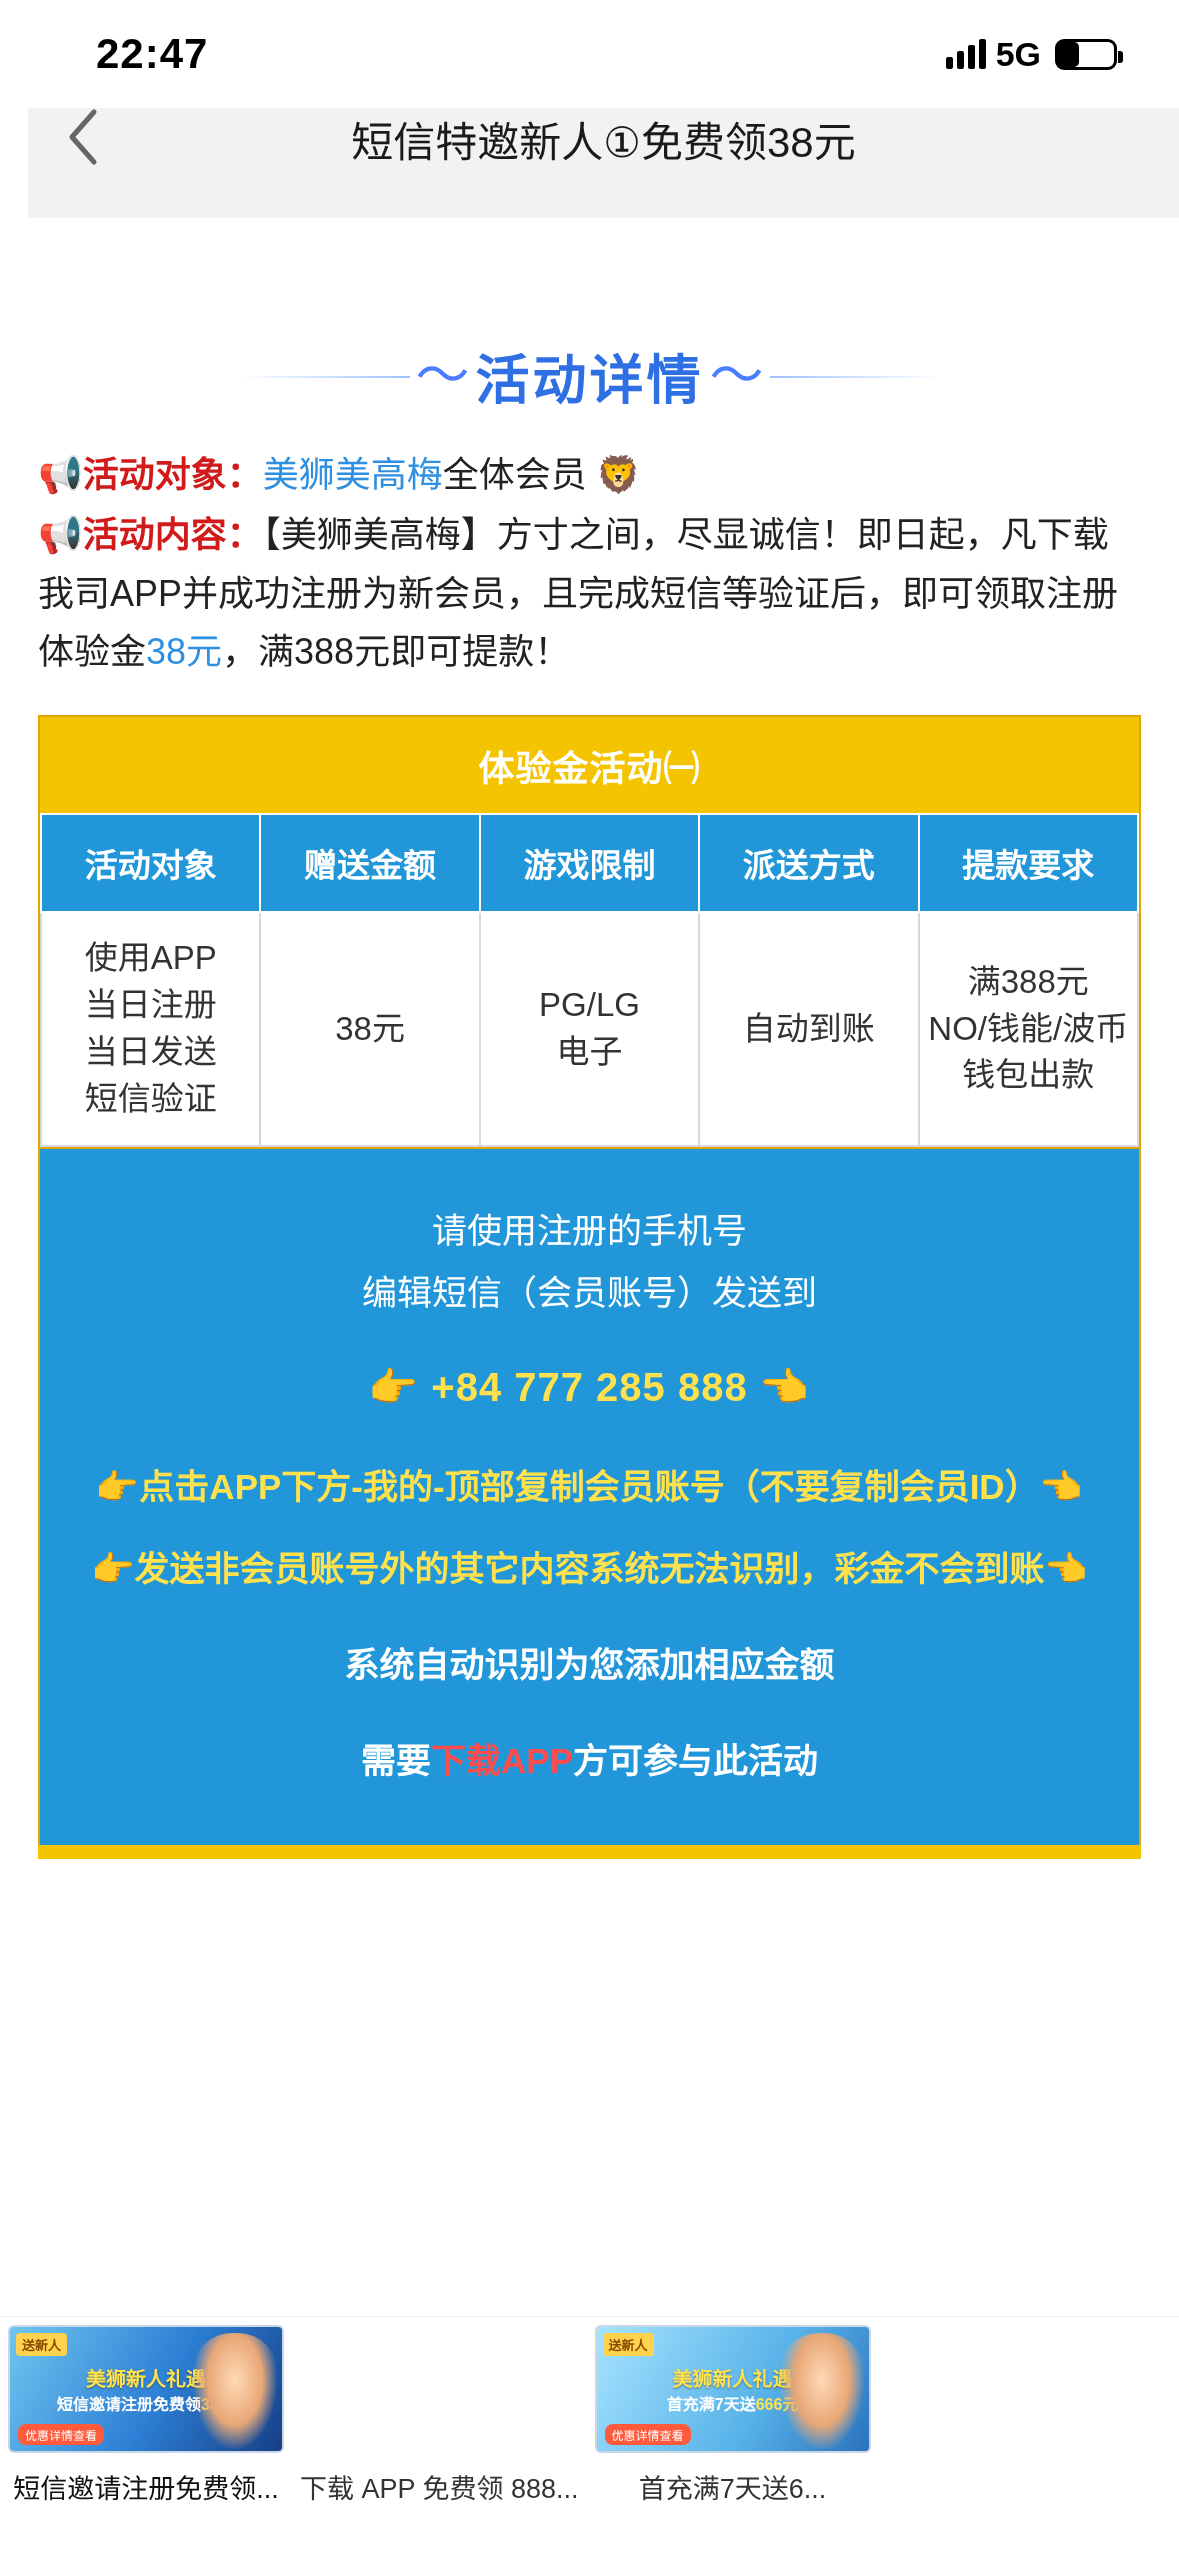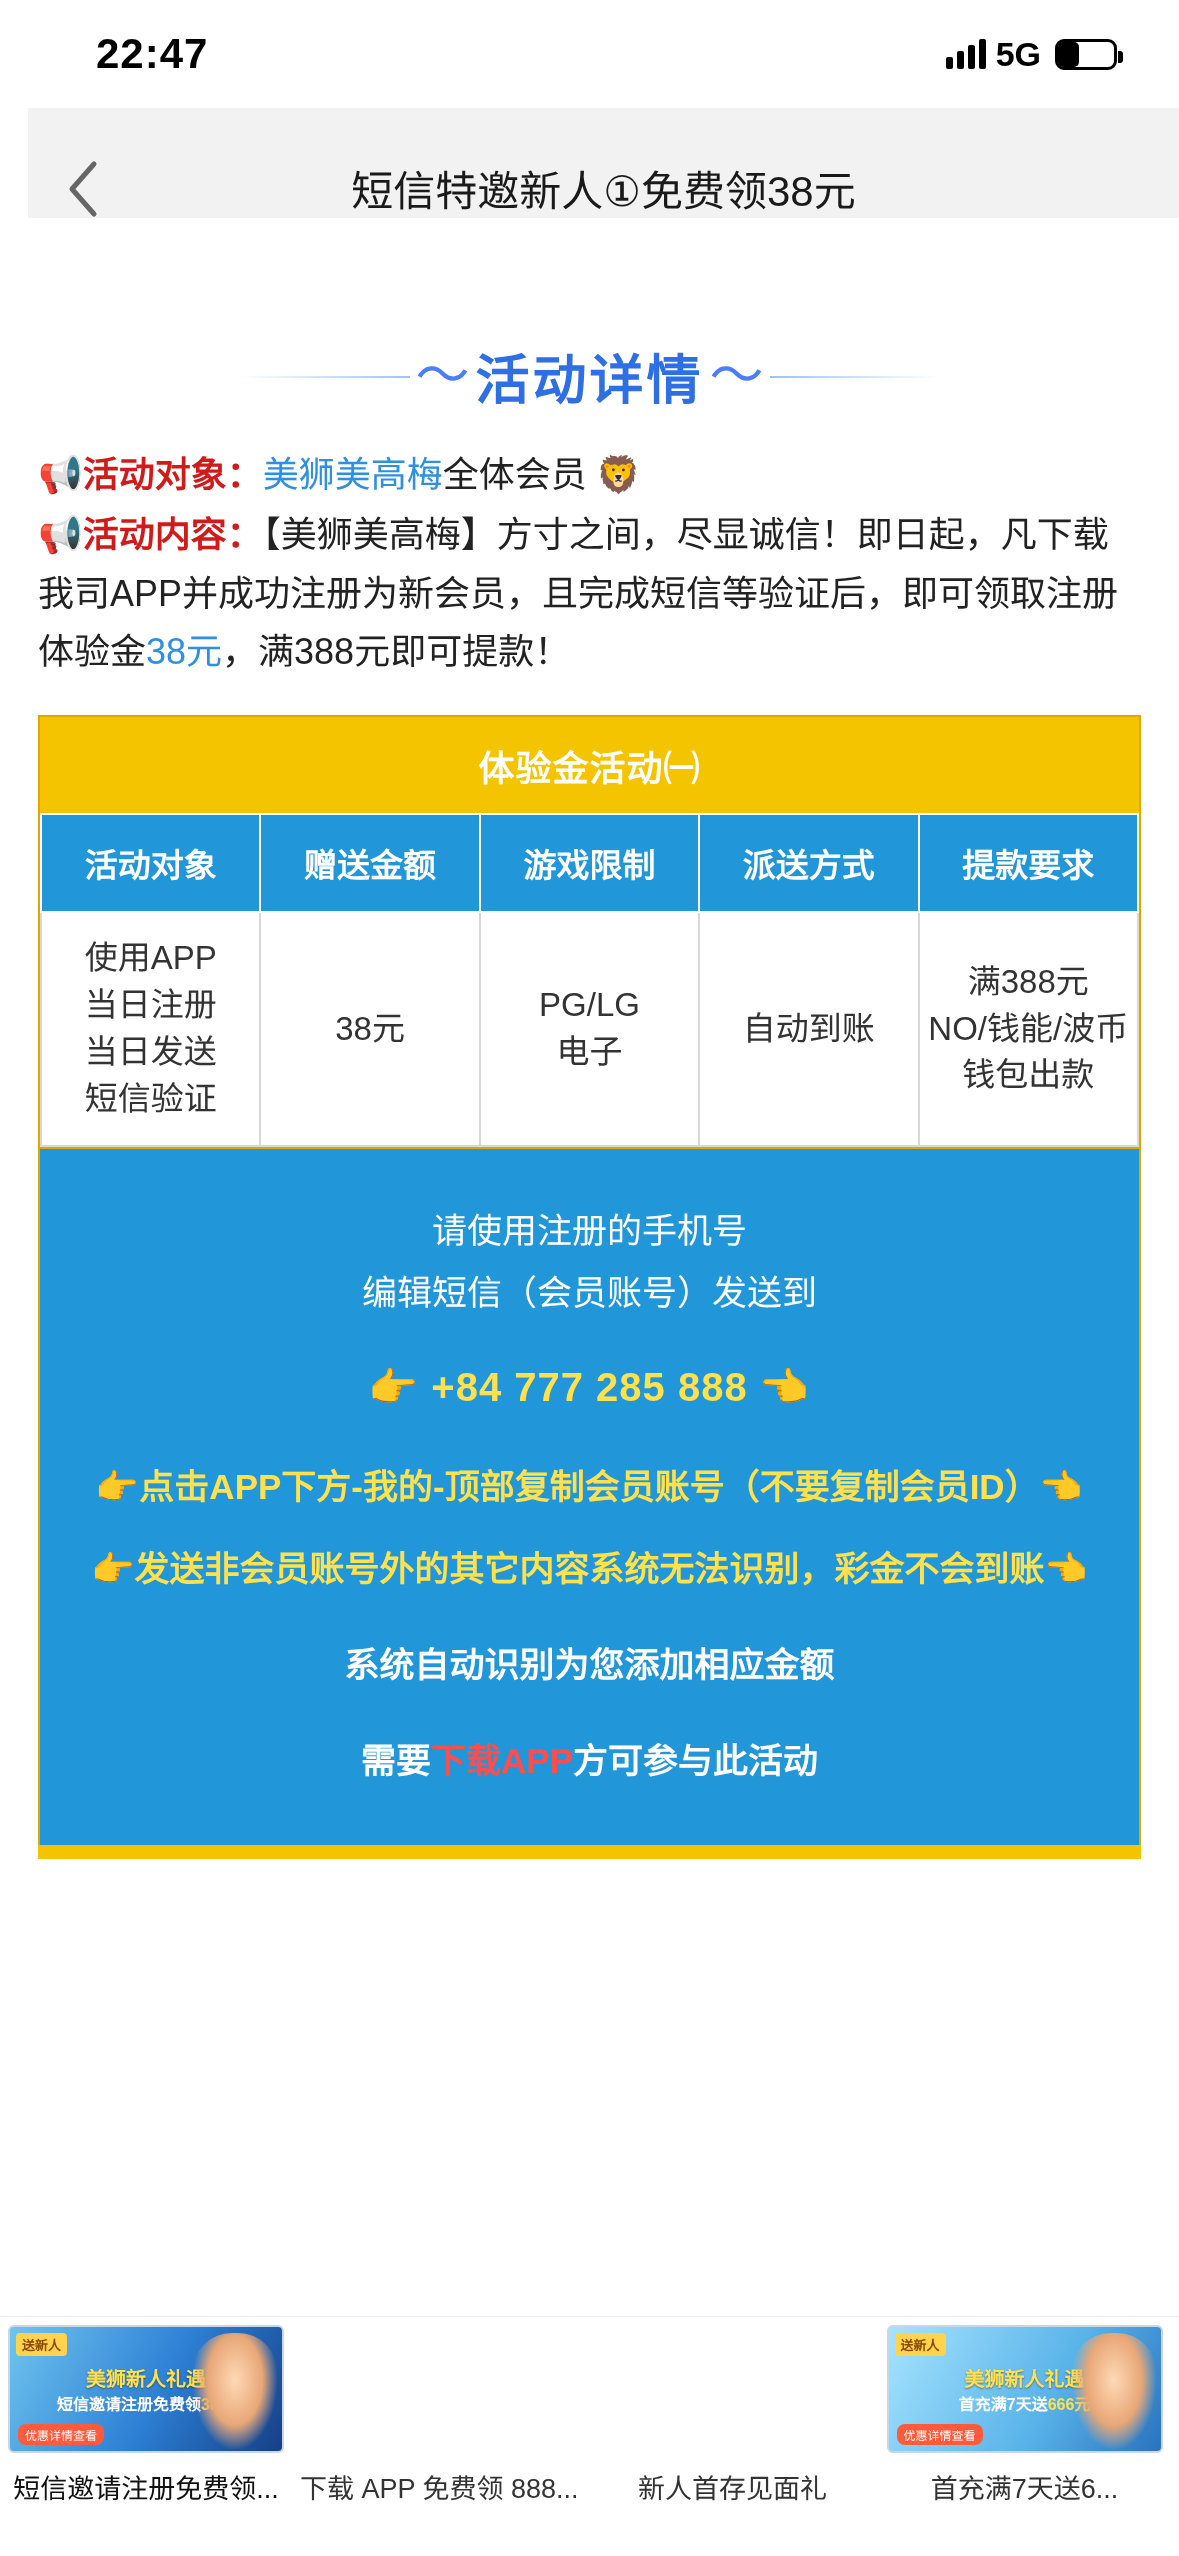--- a/index.html
+++ b/index.html
@@ -77,21 +77,21 @@
     width: 38%;
     background: #000;
     border-radius: 5px;
   }
 
   
   .nav-bar {
     height: 110px;
     background: #f2f2f2;
     display: flex;
-    align-items: flex-end;
+    align-items: flex-start;
     position: relative;
     margin-left: 28px;
   }
   .nav-back {
     width: 110px;
     display: flex;
     align-items: center;
     justify-content: center;
     color: #555;
   }
@@ -419,24 +419,20 @@
         <span class="thumb-figure"></span>
       </div>
       <div class="rec-label">短信邀请注册免费领...</div>
     </div>
 
     <div class="rec-item">
       <div class="rec-thumb t2" style="visibility:hidden"></div>
       <div class="rec-label">下载 APP 免费领 888...</div>
     </div>
 
-    <div class="rec-item">
-      <div class="rec-thumb t3" style="visibility:hidden"></div>
-      <div class="rec-label">新人首存见面礼</div>
-    </div>
 
     <div class="rec-item">
       <div class="rec-thumb t4">
         <span class="thumb-tag">送新人</span>
         <span class="thumb-title">美狮新人礼遇</span>
         <span class="thumb-sub"><span>首充满7天送</span><span class="hl">666元</span></span>
         <span class="thumb-btn">优惠详情查看</span>
         <span class="thumb-figure"></span>
       </div>
       <div class="rec-label">首充满7天送6...</div>

